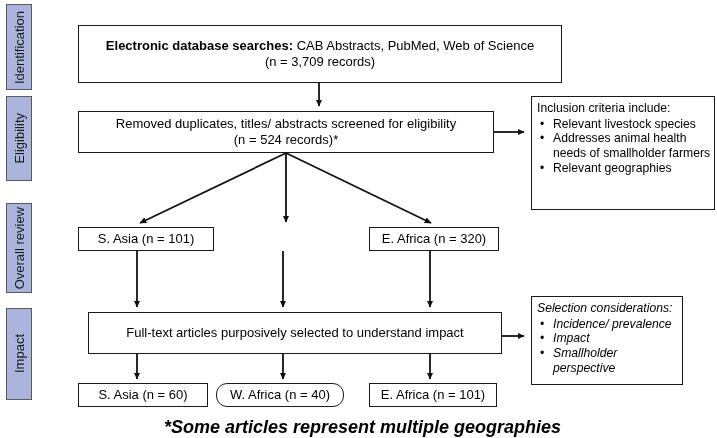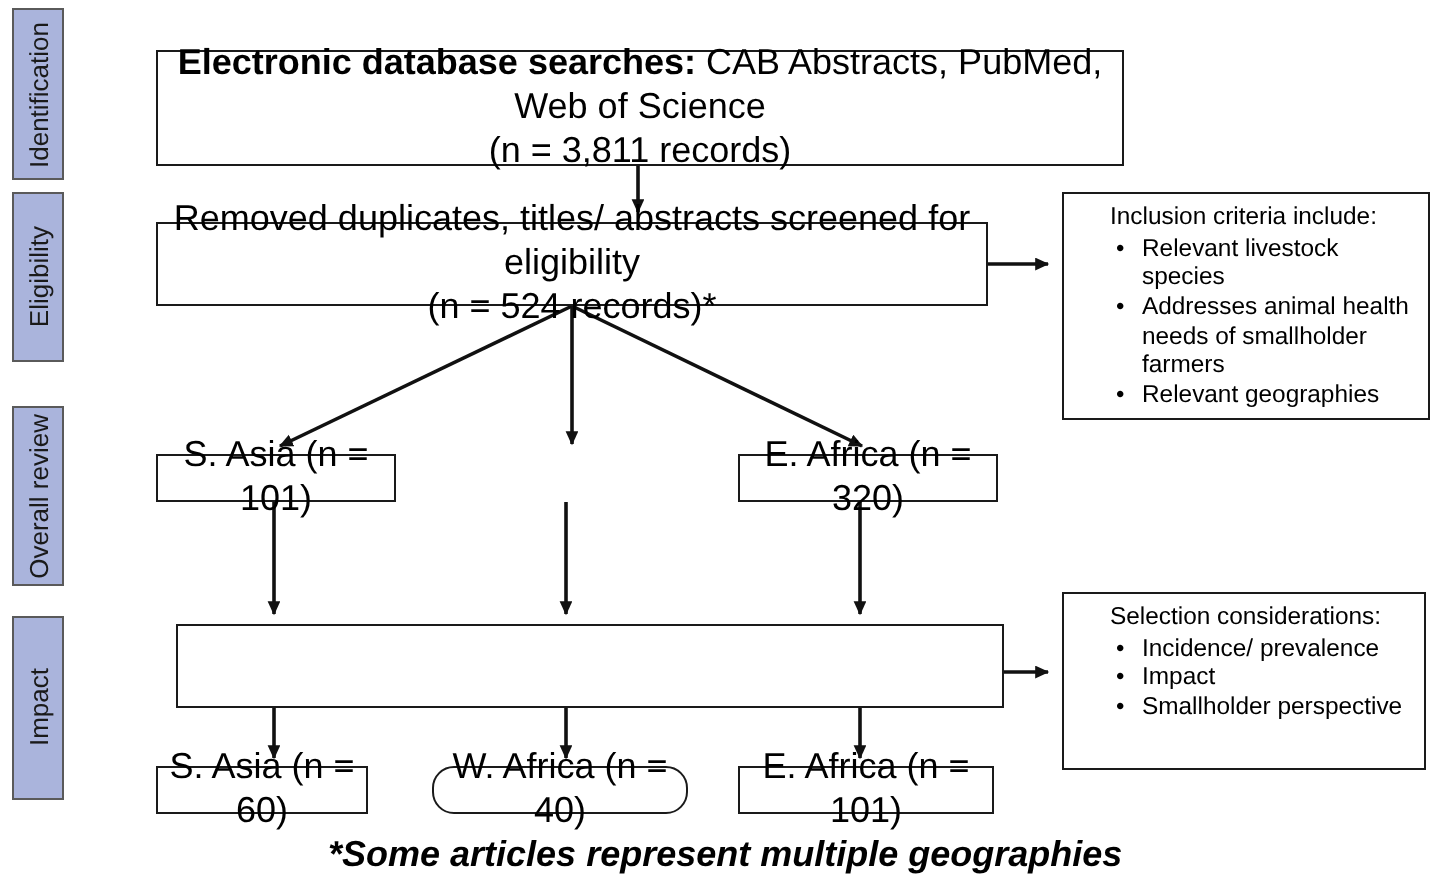--- a/index.html
+++ b/index.html
@@ -24,38 +24,38 @@
   }
 
   
   .box{
     position:absolute;
     background:#ffffff;
     border:1.5px solid #1a1a1a;
     box-sizing:border-box;
     display:flex;align-items:center;justify-content:center;
     text-align:center;
-    font-size:18px;
+    font-size:13px;
     line-height:1.22;
     color:#000000;
     padding:2px 4px;
   }
   .box .inner{width:100%;}
   .box b{font-weight:bold;}
 
   
   .sidebox{
     position:absolute;
     background:#ffffff;
     border:1.5px solid #1a1a1a;
     box-sizing:border-box;
     font-size:12.2px;
     line-height:1.2;
     color:#000000;
-    padding:4px 3px 3px 23px;
+    padding:4px 3px 3px 5px;
     text-align:left;
   }
   .sidebox .head{display:block;margin-bottom:1px;}
   .sidebox ul{margin:0;padding:0 0 0 14px;list-style:none;}
   .sidebox li{position:relative;margin:0 0 0 0;padding-left:2px;}
   .sidebox li:before{
     content:"\2022";
     position:absolute;left:-11px;top:0;font-size:12px;
   }
 
@@ -112,62 +112,63 @@
   </div>
   <div class="phase" style="left:6px;top:308px;width:26px;height:92px;">
     <span>Impact</span>
   </div>
 
   <div class="box" style="left:78px;top:25px;width:484px;height:58px;">
     <div class="inner">
       <div>
         <b>Electronic database searches:</b><span> CAB Abstracts, PubMed, Web of Science</span>
       </div>
-      <div>(n = 3,811 records)</div>
+      <div>(n = 3,709 records)</div>
     </div>
   </div>
 
   <div class="box" style="left:78px;top:111px;width:416px;height:42px;">
     <div class="inner">
       <div>Removed duplicates, titles/ abstracts screened for eligibility</div>
       <div>(n = 524 records)*</div>
     </div>
   </div>
 
   <div class="sidebox" style="left:531px;top:96px;width:184px;height:114px;">
     <span class="head">Inclusion criteria include:</span>
     <ul>
       <li>Relevant livestock species</li>
       <li>Addresses animal health needs of smallholder farmers</li>
       <li>Relevant geographies</li>
     </ul>
   </div>
 
-  <div class="box" style="left:78px;top:227px;width:120px;height:24px;">
+  <div class="box" style="left:78px;top:227px;width:136px;height:24px;">
     <div class="inner">S. Asia (n = 101)</div>
   </div>
   <div class="box" style="left:369px;top:227px;width:130px;height:24px;">
     <div class="inner">E. Africa (n = 320)</div>
   </div>
 
   <div class="box" style="left:88px;top:312px;width:414px;height:42px;">
     <div class="inner">
+      <div>Full-text articles purposively selected to understand impact</div>
     </div>
   </div>
 
-  <div class="sidebox" style="left:531px;top:296px;width:182px;height:89px;">
+  <div class="sidebox" style="left:531px;top:296px;width:152px;height:89px;font-style:italic;">
     <span class="head">Selection considerations:</span>
     <ul>
       <li>Incidence/ prevalence</li>
       <li>Impact</li>
       <li>Smallholder perspective</li>
     </ul>
   </div>
 
-  <div class="box" style="left:78px;top:383px;width:106px;height:24px;">
+  <div class="box" style="left:78px;top:383px;width:130px;height:24px;">
     <div class="inner">S. Asia (n = 60)</div>
   </div>
   <div class="box" style="left:216px;top:383px;width:128px;height:24px;border-radius:11px;">
     <div class="inner">W. Africa (n = 40)</div>
   </div>
   <div class="box" style="left:369px;top:383px;width:128px;height:24px;">
     <div class="inner">E. Africa (n = 101)</div>
   </div>
 
   <div class="footnote" style="left:164px;top:417px;">*Some articles represent multiple geographies</div>

